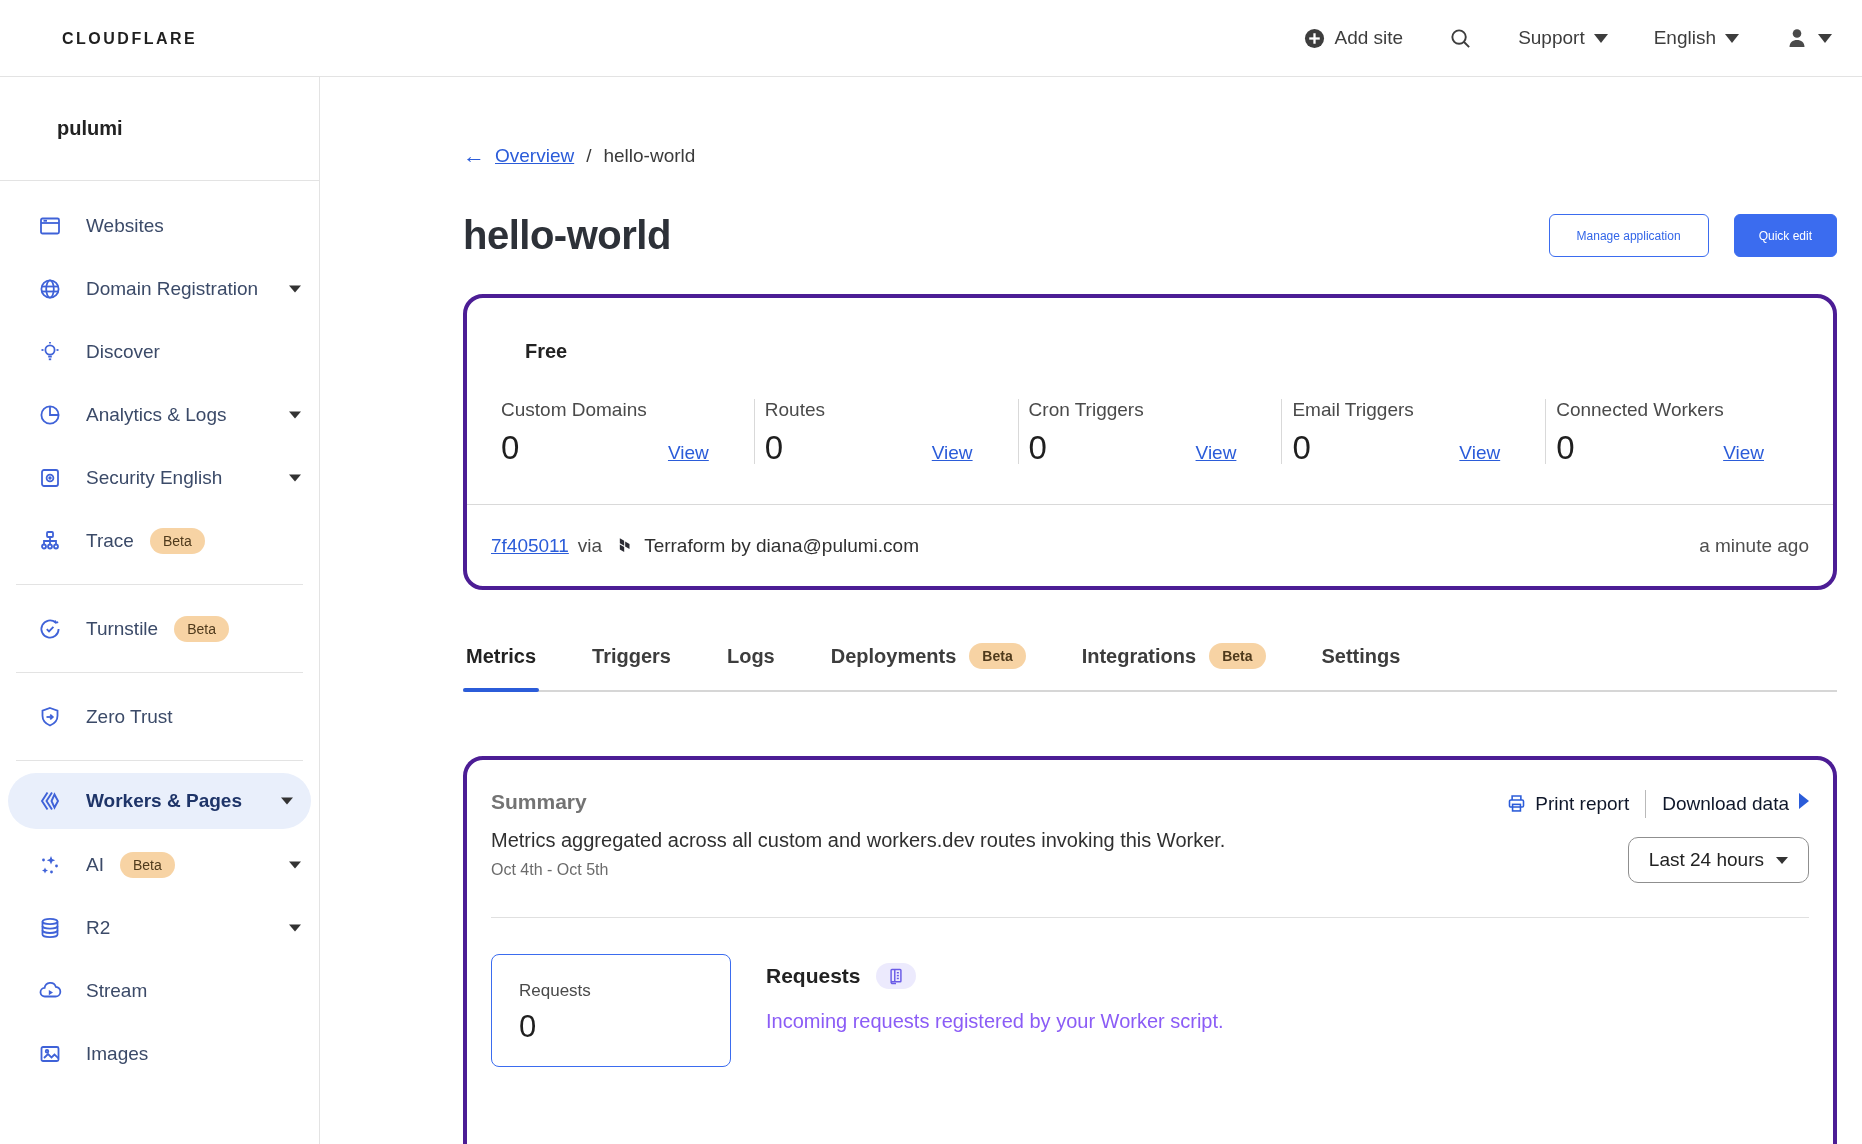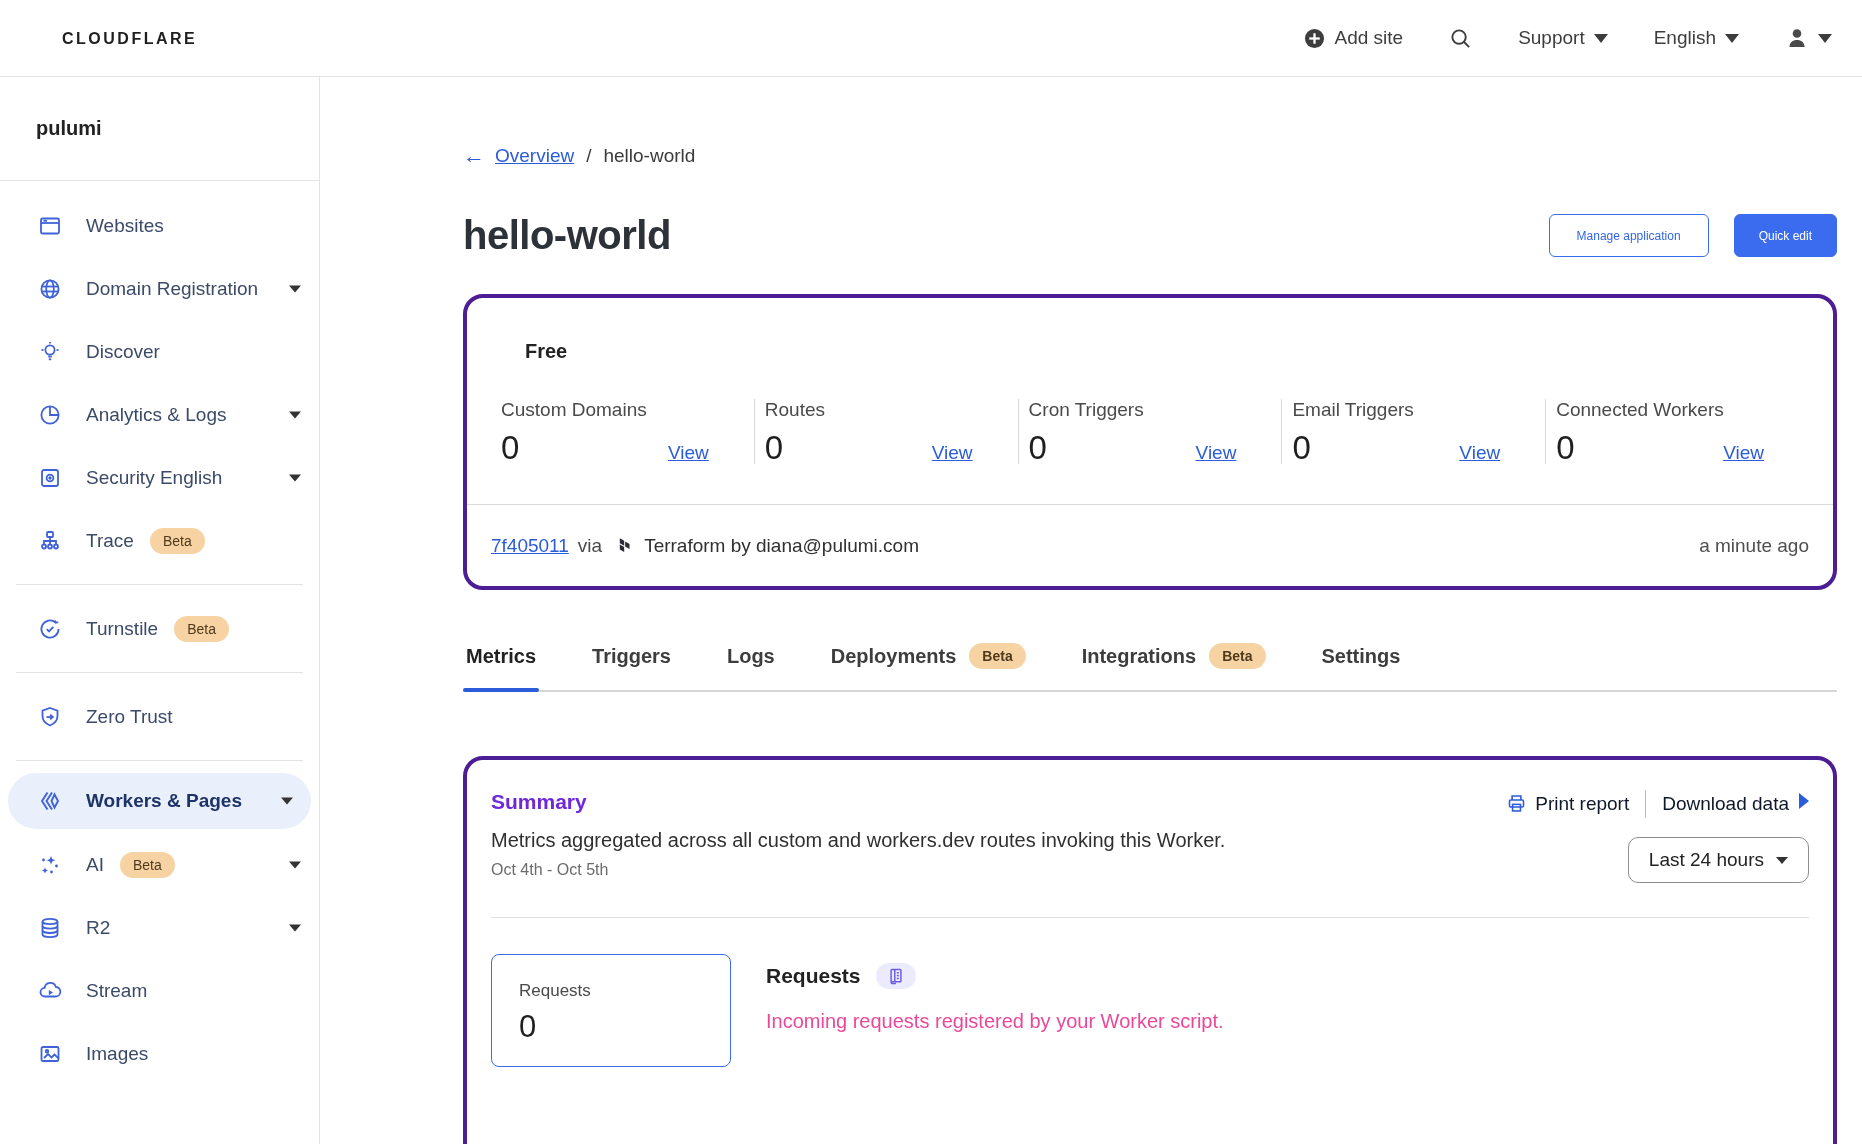--- a/index.html
+++ b/index.html
@@ -14,21 +14,21 @@
   .logo-text { font-size:16px; font-weight:700; letter-spacing:2.5px; color:#1f1f1f; margin-top:1px; }
   .header-right { margin-left:auto; display:flex; align-items:center; gap:46px; font-size:19px; color:#3d3d3d; }
   .header-item { display:flex; align-items:center; gap:9px; cursor:pointer; white-space:nowrap; }
   .caret-down { width:0; height:0; border-left:7px solid transparent; border-right:7px solid transparent;
     border-top:9px solid #3d3d3d; display:inline-block; }
   .caret-down.sm { border-left-width:6px; border-right-width:6px; border-top-width:7px; border-top-color:#333; }
 
   
   .sidebar { position:absolute; top:77px; left:0; bottom:0; width:320px;
     border-right:1px solid #e3e3e3; background:#fff; overflow:hidden; }
-  .account { height:104px; display:flex; align-items:center; padding-left:36px;
+  .account { height:104px; display:flex; align-items:center; padding-left:57px;
     border-bottom:1px solid #e3e3e3; font-size:20px; font-weight:700; color:#222; }
   .nav { padding-top:13px; }
   .nav-item { height:63px; display:flex; align-items:center; padding-left:38px;
     position:relative; cursor:pointer; }
   .nav-item .nav-icon { width:24px; height:24px; color:#3f62d8; margin-right:24px; flex:0 0 auto; }
   .nav-label { font-size:19px; color:#3b4a68; }
   .nav-item .nav-caret { position:absolute; right:18px; top:50%; transform:translateY(-50%); }
   .nav-item.active { margin:0 8px; padding-left:30px; background:#e9effb; border-radius:28px; height:56px; }
   .nav-item.active + * { margin-top:4px; }
   .nav-item.active .nav-label { font-weight:700; color:#1e3468; }
@@ -75,21 +75,21 @@
   .tabs { margin-top:53px; display:flex; gap:50px; border-bottom:2px solid #d6d6d6; }
   .tab { font-size:20px; color:#3d3d3d; padding:0 3px 21px 3px; display:flex; align-items:center;
     gap:13px; cursor:pointer; position:relative;font-weight:bold; }
   .tab.active { color:#222; font-weight:700; }
   .tab.active::after { content:""; position:absolute; left:0; right:0; bottom:-2px; height:4px;
     background:#2b5cd9; border-radius:2px; }
 
   
   .summary-card { margin-top:64px; padding:30px 24px; height:480px; }
   .summary-head { display:flex; justify-content:space-between; align-items:flex-start; }
-  .summary-title { font-size:21px; font-weight:700; color:#6d28d9; }
+  .summary-title { font-size:21px; font-weight:700; color:#737373; }
   .summary-desc { font-size:20px; color:#303030; margin-top:15px; }
   .summary-dates { font-size:16px; color:#6b6b6b; margin-top:9px; }
   .summary-actions { display:flex; flex-direction:column; align-items:flex-end; }
   .actions-row { display:flex; align-items:center; gap:16px; font-size:19px; }
   .action-link { color:#0f172a; display:flex; gap:8px; cursor:pointer; }
   .action-divider { width:1px; height:28px; background:#b9b9b9; }
   .caret-right { width:0; height:0; border-top:8px solid transparent; border-bottom:8px solid transparent;
     border-left:10px solid #2b5cd9; display:inline-block; margin-left:2px; }
   .time-select { margin-top:19px; border:1px solid #8f8f8f; border-radius:10px; background:#fff;
     height:46px; padding:0 20px; display:flex; align-items:center; gap:12px; font-size:19px;
@@ -98,21 +98,21 @@
   .requests-area { display:flex; margin-top:36px; gap:35px; }
   .metric-mini-card { width:240px; height:113px; border:1.5px solid #3b6cef; border-radius:8px;
     padding:26px 20px 0 27px; cursor:pointer; }
   .mini-label { font-size:17px; color:#4a4a4a; }
   .mini-value { font-size:31px; color:#1f1f1f; margin-top:8px; }
   .requests-info { padding-top:9px; }
   .requests-head { display:flex; align-items:center; gap:15px; }
   .requests-title { font-size:21px; font-weight:700; color:#222; }
   .doc-badge { background:#eceafd; border-radius:13px; padding:4px 10px; display:inline-flex;
     align-items:center; cursor:pointer; }
-  .requests-desc { font-size:20px; color:#ec4899; margin-top:21px; }
+  .requests-desc { font-size:20px; color:#8b5cf6; margin-top:21px; }
 
   .icon-btn { cursor:pointer; display:flex; align-items:center; }
 </style>
 </head>
 <body>
 
 <header class="top-header">
   <div class="logo">
     <svg width="68" height="36" viewBox="0 0 68 36">
       <g>

